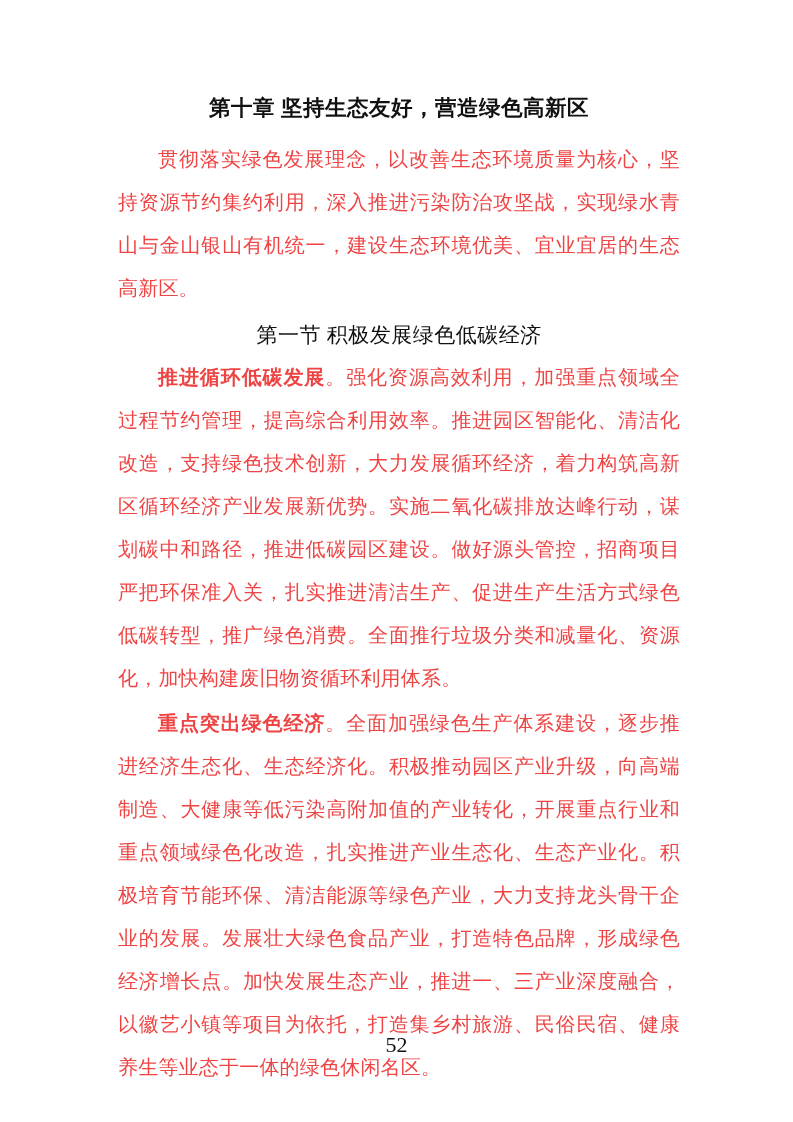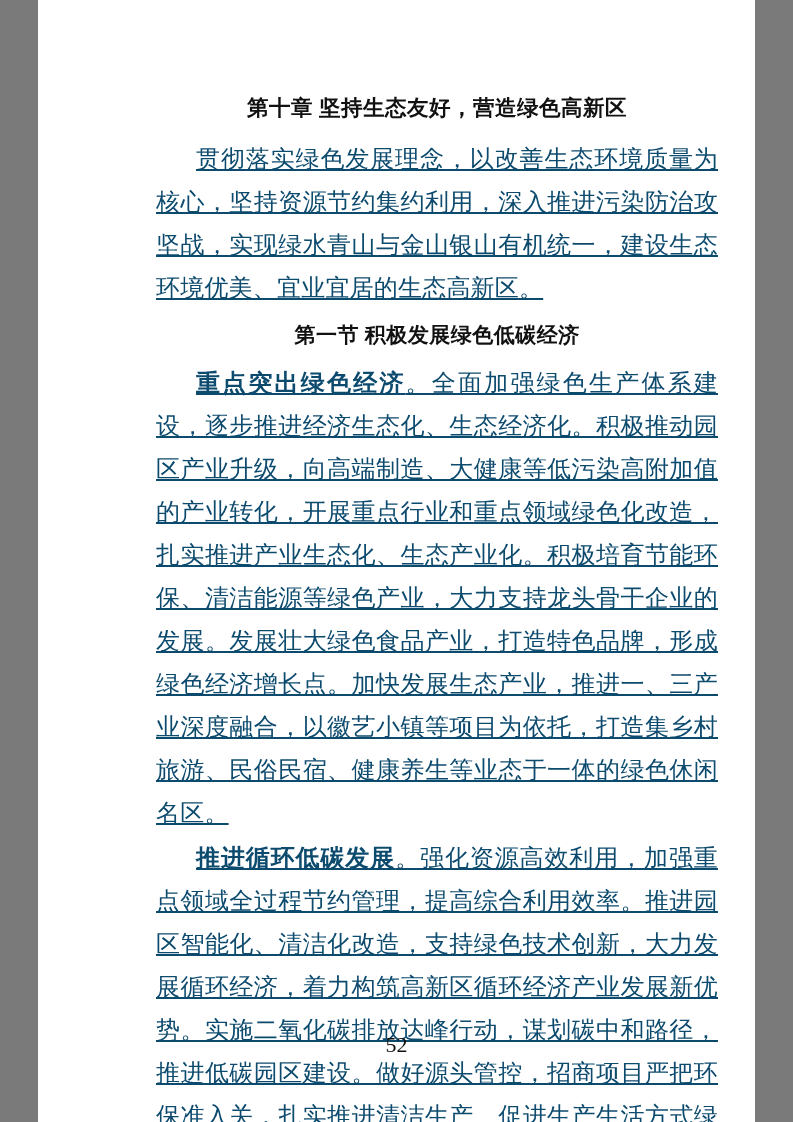--- a/index.html
+++ b/index.html
@@ -2,21 +2,21 @@
 <html lang="zh"><head>
 <meta charset="utf-8">
 <style>
   html, body {
     margin: 0;
     padding: 0;
     background: #7a7a7a;
   }
   .page {
     position: relative;
-    width: 717px;
+    width: 793px;
     height: 1122px;
     margin: 0 auto;
     background: #ffffff;
     box-sizing: border-box;
     overflow: hidden;
   }
   .content {
     position: absolute;
     left: 118px;
     top: 92px;
@@ -27,39 +27,38 @@
     font-weight: bold;
     font-size: 21.5px;
     letter-spacing: 0.5px;
     text-align: center;
     color: #111111;
     margin: 0 0 14px 0;
     line-height: 1.5;
   }
   .section-title {
     font-family: "Liberation Serif", "DejaVu Serif", serif;
-    font-weight: bold;
+    font-weight: normal;
     font-size: 21px;
     letter-spacing: 0.5px;
     text-align: center;
     color: #111111;
-    margin: 10px 0 10px 0;
+    margin: 10px 0 4px 0;
     line-height: 1.5;
   }
   p.body-text {
     font-family: "Liberation Serif", "DejaVu Serif", serif;
-    font-size: 24px;
-    color: #0c4a6e;
+    font-size: 20px;
+    color: #ef4444;
     line-height: 43px;
     margin: 0 0 2px 0;
     text-indent: 40px;
     text-align: justify;
     text-justify: inter-ideograph;
     letter-spacing: 0.2px;
-    text-decoration: underline;
   }
   p.body-text .lead {
     font-weight: bold;
   }
   .page-number {
     position: absolute;
     left: 0;
     right: 0;
     top: 1032px;
     text-align: center;
@@ -74,23 +73,23 @@
 <div class="page">
   <div class="content">
 
     <h1 class="chapter-title">第十章 坚持生态友好，营造绿色高新区</h1>
 
     <p class="body-text">贯彻落实绿色发展理念，以改善生态环境质量为核心，坚持资源节约集约利用，深入推进污染防治攻坚战，实现绿水青山与金山银山有机统一，建设生态环境优美、宜业宜居的生态高新区。</p>
 
     <h2 class="section-title">第一节 积极发展绿色低碳经济</h2>
 
     <p class="body-text">
-      <span class="lead">重点突出绿色经济</span><span>。全面加强绿色生产体系建设，逐步推进经济生态化、生态经济化。积极推动园区产业升级，向高端制造、大健康等低污染高附加值的产业转化，开展重点行业和重点领域绿色化改造，扎实推进产业生态化、生态产业化。积极培育节能环保、清洁能源等绿色产业，大力支持龙头骨干企业的发展。发展壮大绿色食品产业，打造特色品牌，形成绿色经济增长点。加快发展生态产业，推进一、三产业深度融合，以徽艺小镇等项目为依托，打造集乡村旅游、民俗民宿、健康养生等业态于一体的绿色休闲名区。</span>
+      <span class="lead">推进循环低碳发展</span><span>。强化资源高效利用，加强重点领域全过程节约管理，提高综合利用效率。推进园区智能化、清洁化改造，支持绿色技术创新，大力发展循环经济，着力构筑高新区循环经济产业发展新优势。实施二氧化碳排放达峰行动，谋划碳中和路径，推进低碳园区建设。做好源头管控，招商项目严把环保准入关，扎实推进清洁生产、促进生产生活方式绿色低碳转型，推广绿色消费。全面推行垃圾分类和减量化、资源化，加快构建废旧物资循环利用体系。</span>
     </p>
 
     <p class="body-text">
-      <span class="lead">推进循环低碳发展</span><span>。强化资源高效利用，加强重点领域全过程节约管理，提高综合利用效率。推进园区智能化、清洁化改造，支持绿色技术创新，大力发展循环经济，着力构筑高新区循环经济产业发展新优势。实施二氧化碳排放达峰行动，谋划碳中和路径，推进低碳园区建设。做好源头管控，招商项目严把环保准入关，扎实推进清洁生产、促进生产生活方式绿色低碳转型，推广绿色消费。全面推行垃圾分类和减量化、资源化，加快构建废旧物资循环利用体系。</span>
+      <span class="lead">重点突出绿色经济</span><span>。全面加强绿色生产体系建设，逐步推进经济生态化、生态经济化。积极推动园区产业升级，向高端制造、大健康等低污染高附加值的产业转化，开展重点行业和重点领域绿色化改造，扎实推进产业生态化、生态产业化。积极培育节能环保、清洁能源等绿色产业，大力支持龙头骨干企业的发展。发展壮大绿色食品产业，打造特色品牌，形成绿色经济增长点。加快发展生态产业，推进一、三产业深度融合，以徽艺小镇等项目为依托，打造集乡村旅游、民俗民宿、健康养生等业态于一体的绿色休闲名区。</span>
     </p>
 
   </div>
 
   <div class="page-number">52</div>
 </div>
 
 </body></html>

